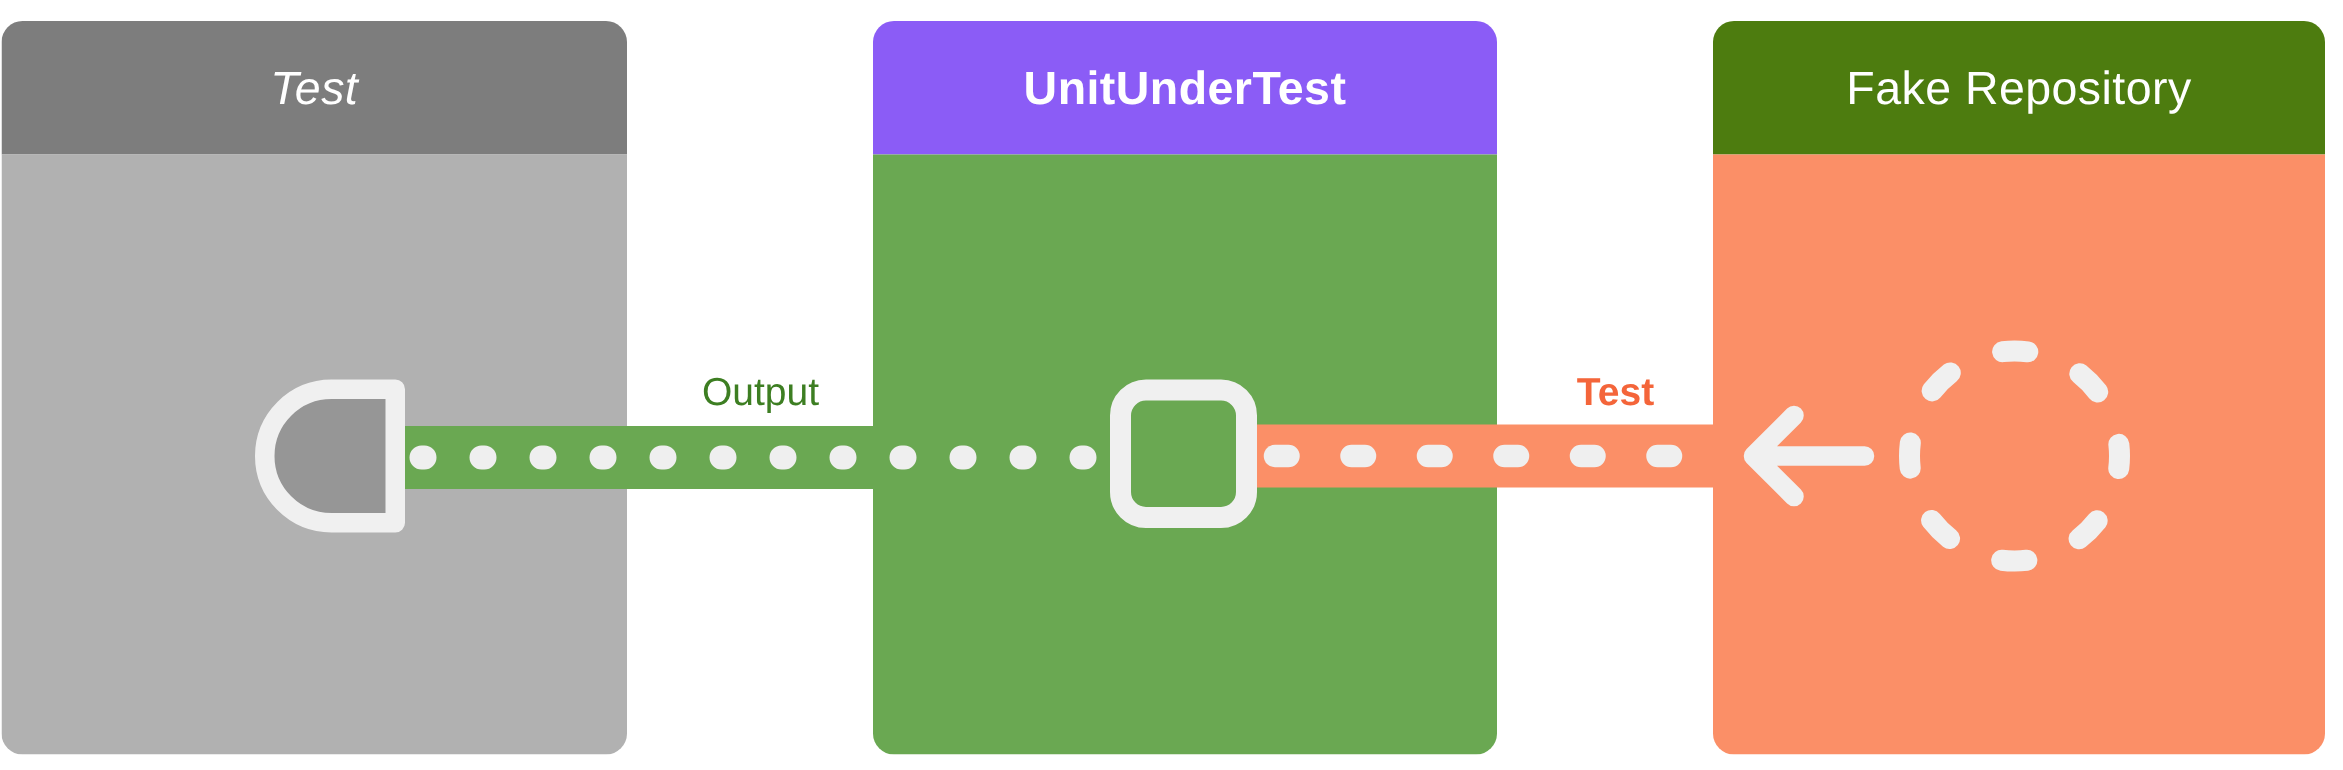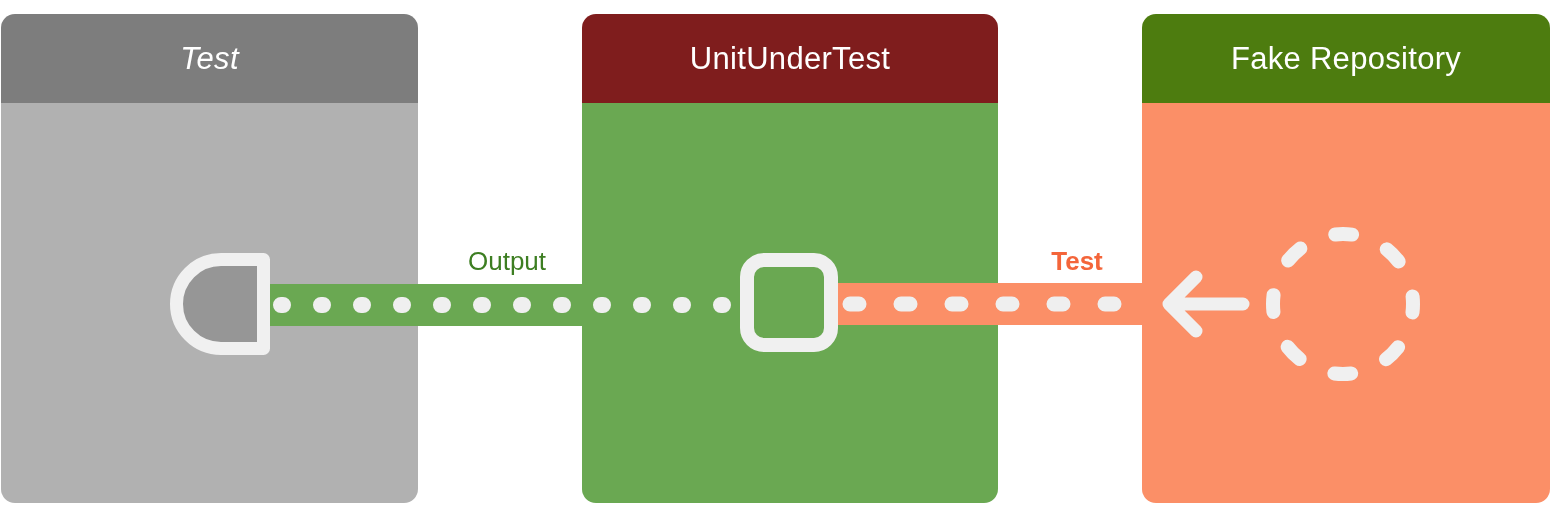--- a/index.html
+++ b/index.html
@@ -64,21 +64,21 @@
 <div class="canvas">
 
   <section class="box box-test">
     <header class="box-header" style="background: rgb(125, 125, 125);">
       <span class="box-title" style="color: rgb(255, 255, 255);">Test</span>
     </header>
     <div class="box-body" style="background: rgb(177, 177, 177);"></div>
   </section>
 
   <section class="box box-uut">
-    <header class="box-header" style="background: #7f1d1d;">
+    <header class="box-header" style="background: #8b5cf6; font-weight: bold;">
       <span class="box-title" style="color: rgb(255, 255, 255);">UnitUnderTest</span>
     </header>
     <div class="box-body" style="background: rgb(106, 168, 82);"></div>
   </section>
 
   <section class="box box-fake">
     <header class="box-header" style="background: #4d7c0f;">
       <span class="box-title" style="color: rgb(255, 255, 255);">Fake Repository</span>
     </header>
     <div class="box-body" style="background: rgb(251, 143, 103);"></div>

